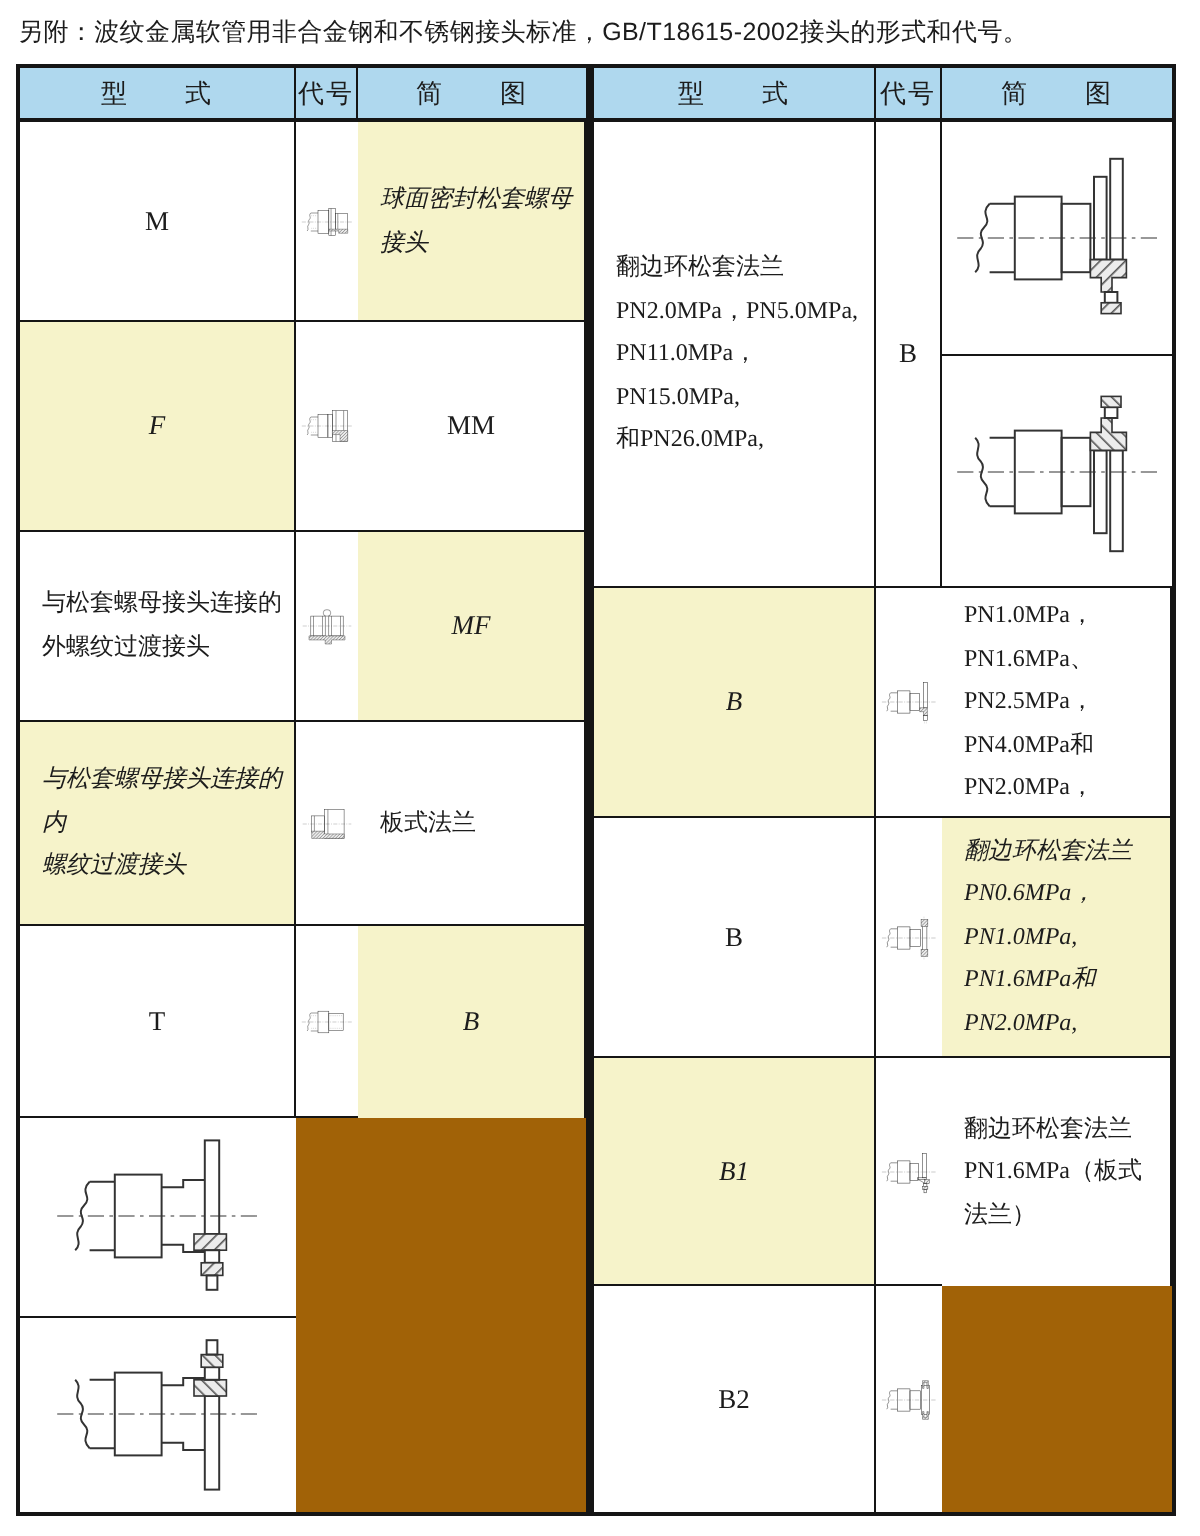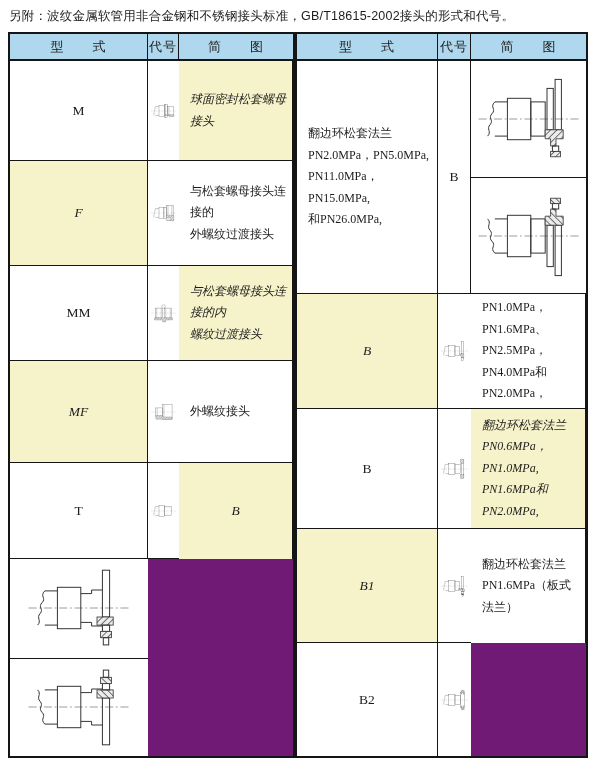--- a/index.html
+++ b/index.html
@@ -7,21 +7,21 @@
     width:600px;height:768px;background:#ffffff;
     font-family:"Liberation Serif","DejaVu Serif",serif;
     color:#1c1c1c;overflow:hidden;
   }
   .title{
     font-family:"Liberation Sans","DejaVu Sans",sans-serif;
     font-weight:normal;font-size:12.5px;
     padding:8px 6px 7px 9px;letter-spacing:.2px;white-space:nowrap;
   }
   .wrap{display:flex;margin-left:8px;}
-  .tbl{display:grid;border:2px solid var(--border,#151515);box-sizing:content-box;background:#701a75;}
+  .tbl{display:grid;border:2px solid var(--border,#151515);box-sizing:content-box;background:#a16207;}
   .tbl.left {grid-template-columns:138px 31px 114px;grid-template-rows:27px 100px 105px 95px 102px 96px 197px;}
   .tbl.right{grid-template-columns:141px 33px 115px;grid-template-rows:27px 233px 115px 120px 114px 113px;}
   .c{
     border-right:1.5px solid var(--border,#151515);
     border-bottom:1.5px solid var(--border,#151515);
     display:flex;align-items:center;justify-content:center;
     box-sizing:border-box;background:#fff;overflow:hidden;
   }
   .last-col{border-right:none;}
   .last-row{border-bottom:none;}
@@ -94,52 +94,52 @@
           <line class="dot" x1="25" y1="60" x2="38" y2="60"></line>
         <rect class="d" x="40" y="21" width="22" height="50"></rect>
         <rect class="d" x="62" y="20" width="10" height="52"></rect>
         <rect class="d" x="72" y="12" width="34" height="68"></rect>
         <line class="d" x1="80" y1="12" x2="80" y2="80"></line>
           <line class="d" x1="97" y1="12" x2="97" y2="80"></line>
         <path class="hf" d="M72,56 h34 v24 h-17 v-15 h-17 z"></path>
       </svg>
     </div>
 
+    <div class="c code">MM</div>
     <div class="c type">与松套螺母接头连接的
 外螺纹过渡接头</div>
-    <div class="c code">MM</div>
     <div class="c diag last-col">
       <svg class="diagram" width="108" height="84" viewBox="0 0 120 92">
         <line class="cl" x1="6" y1="46" x2="114" y2="46"></line>
         <rect class="d" x="24" y="24" width="32" height="44"></rect>
         <line class="d" x1="30" y1="24" x2="30" y2="68"></line>
           <line class="d" x1="50" y1="24" x2="50" y2="68"></line>
         <rect class="d" x="52" y="10" width="16" height="14" rx="6"></rect>
         <rect class="d" x="64" y="24" width="32" height="44"></rect>
         <line class="d" x1="70" y1="24" x2="70" y2="68"></line>
           <line class="d" x1="90" y1="24" x2="90" y2="68"></line>
         <path class="hf" d="M20,68 h80 v9 h-30 v9 h-14 v-9 h-36 z"></path>
       </svg>
     </div>
 
+    <div class="c code yellow">MF</div>
     <div class="c type yellow">与松套螺母接头连接的内
 螺纹过渡接头</div>
-    <div class="c code yellow">MF</div>
     <div class="c diag last-col">
       <svg class="diagram" width="108" height="84" viewBox="0 0 120 92">
         <line class="cl" x1="6" y1="46" x2="114" y2="46"></line>
         <rect class="d" x="26" y="28" width="28" height="36"></rect>
         <line class="d" x1="32" y1="28" x2="32" y2="64"></line>
         <rect class="d" x="54" y="14" width="44" height="64"></rect>
         <line class="d" x1="62" y1="14" x2="62" y2="78"></line>
         <path class="hf" d="M26,62 h28 v6 h44 v10 h-72 z"></path>
       </svg>
     </div>
 
-    <div class="c type">外螺纹接头</div>
+    <div class="c type">板式法兰</div>
     <div class="c code">T</div>
     <div class="c diag last-col">
       <svg class="diagram" width="108" height="84" viewBox="0 0 120 92">
         <line class="cl" x1="4" y1="46" x2="116" y2="46"></line>
         <path class="d" d="M24,26 H40 M24,66 H40 M24,26 c-6,6 2,9 -3,14 c-5,5 2,7 -2,12 c-5,5 2,9 -3,14"></path>
         <line class="dot" x1="25" y1="32" x2="38" y2="32"></line>
           <line class="dot" x1="25" y1="60" x2="38" y2="60"></line>
         <rect class="d" x="40" y="22" width="24" height="48"></rect>
         <rect class="d" x="64" y="27" width="32" height="38"></rect>
         <line class="dot" x1="66" y1="32" x2="94" y2="32"></line>

